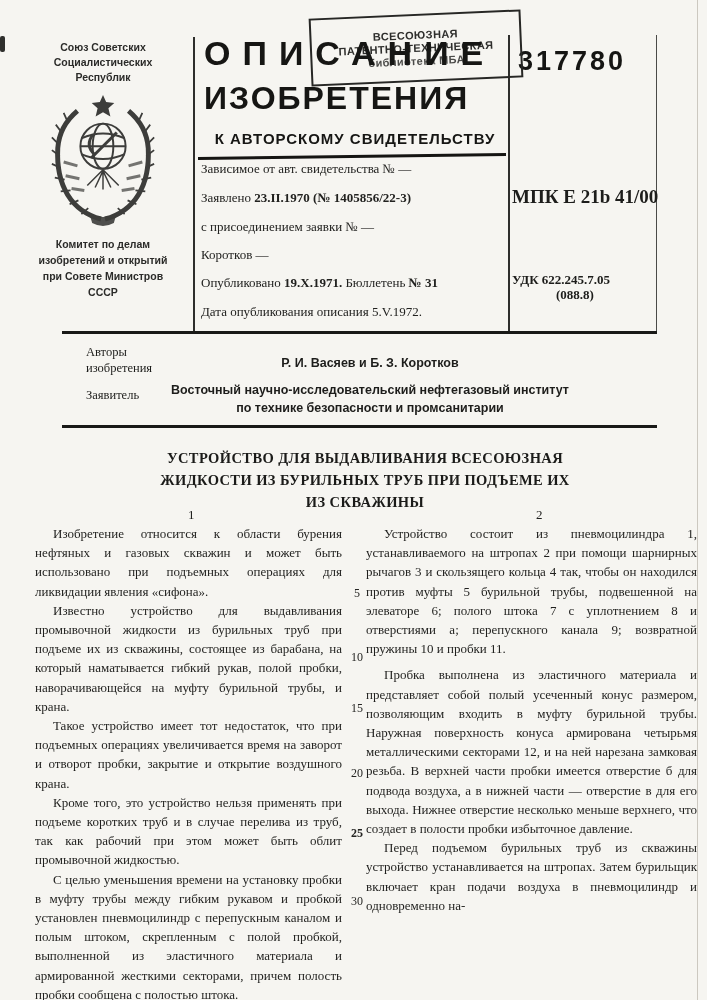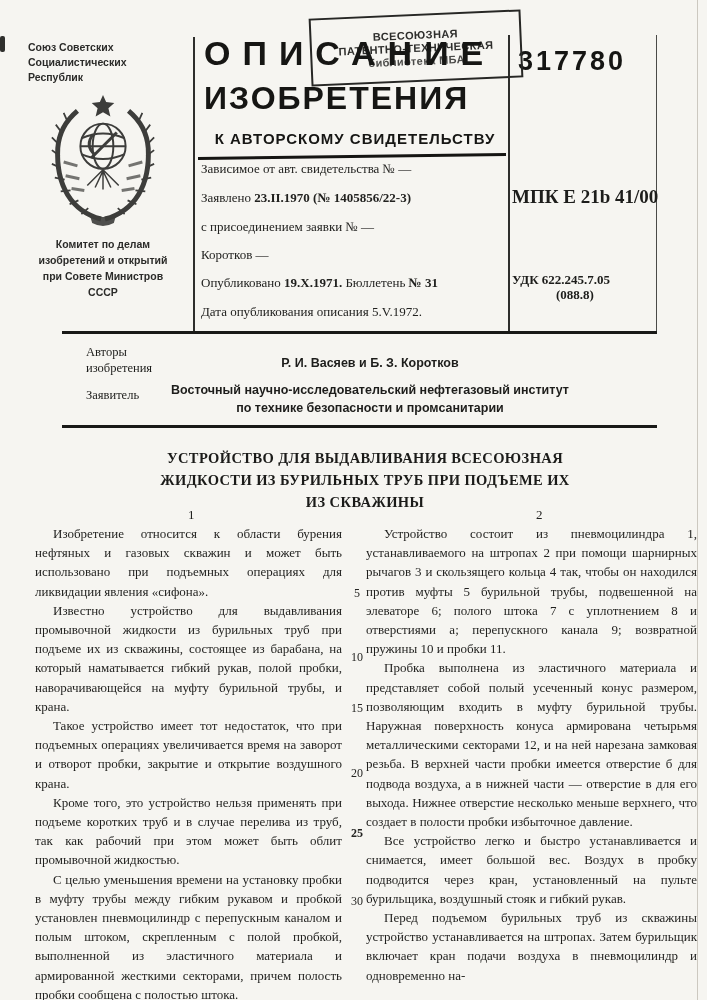--- a/index.html
+++ b/index.html
@@ -7,21 +7,21 @@
         font-family:"Liberation Serif",serif;color:#1d1d1b;}
   .abs{position:absolute;}
   .sans{font-family:"Liberation Sans",sans-serif;}
   .b{font-weight:bold;}
   
   .vline{position:absolute;background:#2e2e2c;}
   .hrule{position:absolute;background:#191917;}
   .scan-edge{position:absolute;background:#ccc8c0;width:1px;}
   .speck{position:absolute;background:#2f2f2d;border-radius:2px;}
   
-  .union{left:28px;top:40px;width:150px;font-size:10.5px;line-height:15px;
+  .union{left:28px;top:40px;width:150px;text-align:center;font-size:10.5px;line-height:15px;
          font-weight:bold;color:#2b2b29;}
   .committee{left:16px;top:236px;width:174px;text-align:center;font-size:10.5px;line-height:16px;
          font-weight:bold;color:#2b2b29;}
   .emblem{left:44px;top:90px;width:118px;height:140px;}
   
   .mh1{left:204px;top:34px;width:306px;font-size:34px;letter-spacing:12px;font-weight:bold;
        color:#161614;white-space:nowrap;z-index:3;}
   .mh2{left:204px;top:80px;width:306px;font-size:32px;letter-spacing:2px;font-weight:bold;
        color:#161614;white-space:nowrap;z-index:3;}
   .mh-sub{left:202px;top:130px;width:306px;text-align:center;font-size:15px;letter-spacing:1px;
@@ -46,21 +46,21 @@
   
   .inv-title{left:35px;top:447px;width:660px;text-align:center;font-size:14.5px;line-height:22px;
              letter-spacing:.4px;font-weight:bold;color:#1b1b19;}
   .colnum{position:absolute;top:507px;font-size:13px;}
   
   .body{position:absolute;left:35px;top:524px;width:662px;display:flex;}
   .col-left{width:307px;}
   .gutter{width:24px;flex:0 0 24px;}
   .col-right{width:331px;}
   .body p{margin:0;text-align:justify;text-indent:18px;font-size:13px;line-height:19.2px;color:#1f1f1d;}
-  .col-right p.sp{}
+  .col-right p.sp{margin-top:7px;}
   .lnum{position:absolute;width:26px;text-align:center;font-size:12px;color:#252523;}
 </style>
 </head>
 <body>
 
 <div class="page">
 
   <div class="scan-edge" style="left:697px;top:0;height:1000px;"></div>
   <div class="speck" style="left:0;top:36px;width:5px;height:16px;"></div>
 
@@ -158,21 +158,20 @@
       <p>Известно устройство для выдавливания промывочной жидкости из бурильных труб при подъеме их из скважины, состоящее из барабана, на который наматывается гибкий рукав, полой пробки, наворачивающейся на муфту бурильной трубы, и крана.</p>
       <p>Такое устройство имеет тот недостаток, что при подъемных операциях увеличивается время на заворот и отворот пробки, закрытие и открытие воздушного крана.</p>
       <p>Кроме того, это устройство нельзя применять при подъеме коротких труб и в случае перелива из труб, так как рабочий при этом может быть облит промывочной жидкостью.</p>
       <p>С целью уменьшения времени на установку пробки в муфту трубы между гибким рукавом и пробкой установлен пневмоцилиндр с перепускным каналом и полым штоком, скрепленным с полой пробкой, выполненной из эластичного материала и армированной жесткими секторами, причем полость пробки сообщена с полостью штока.</p>
 
     </div>
     <div class="gutter"></div>
     <div class="col-right">
       <p>Устройство состоит из пневмоцилиндра 1, устанавливаемого на штропах 2 при помощи шарнирных рычагов 3 и скользящего кольца 4 так, чтобы он находился против муфты 5 бурильной трубы, подвешенной на элеваторе 6; полого штока 7 с уплотнением 8 и отверстиями а; перепускного канала 9; возвратной пружины 10 и пробки 11.</p>
       <p class="sp">Пробка выполнена из эластичного материала и представляет собой полый усеченный конус размером, позволяющим входить в муфту бурильной трубы. Наружная поверхность конуса армирована четырьмя металлическими секторами 12, и на ней нарезана замковая резьба. В верхней части пробки имеется отверстие б для подвода воздуха, а в нижней части — отверстие в для его выхода. Нижнее отверстие несколько меньше верхнего, что создает в полости пробки избыточное давление.</p>
-      <p class="sp">Все устройство легко и быстро устанавливается и снимается, имеет большой вес. Воздух в пробку подводится через кран, установленный на пульте бурильщика, воздушный стояк и гибкий рукав.</p>
       <p>Перед подъемом бурильных труб из скважины устройство устанавливается на штропах. Затем бурильщик включает кран подачи воздуха в пневмоцилиндр и одновременно на-</p>
     </div>
 
     <div class="lnum" style="left:309px;top:62px;">5</div>
     <div class="lnum" style="left:309px;top:126px;">10</div>
     <div class="lnum" style="left:309px;top:177px;">15</div>
     <div class="lnum" style="left:309px;top:242px;">20</div>
     <div class="lnum b" style="left:309px;top:302px;">25</div>
     <div class="lnum" style="left:309px;top:370px;">30</div>
   </div>

